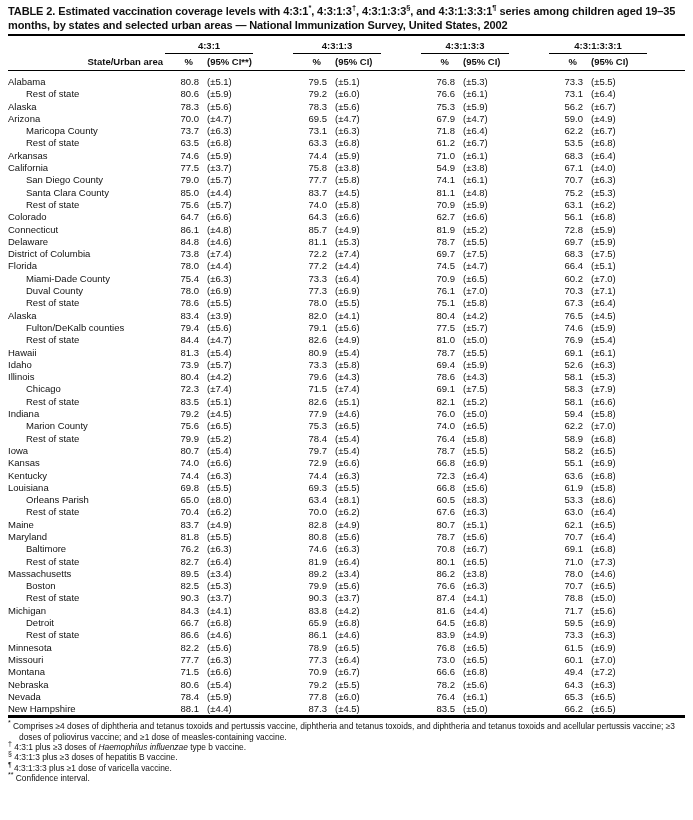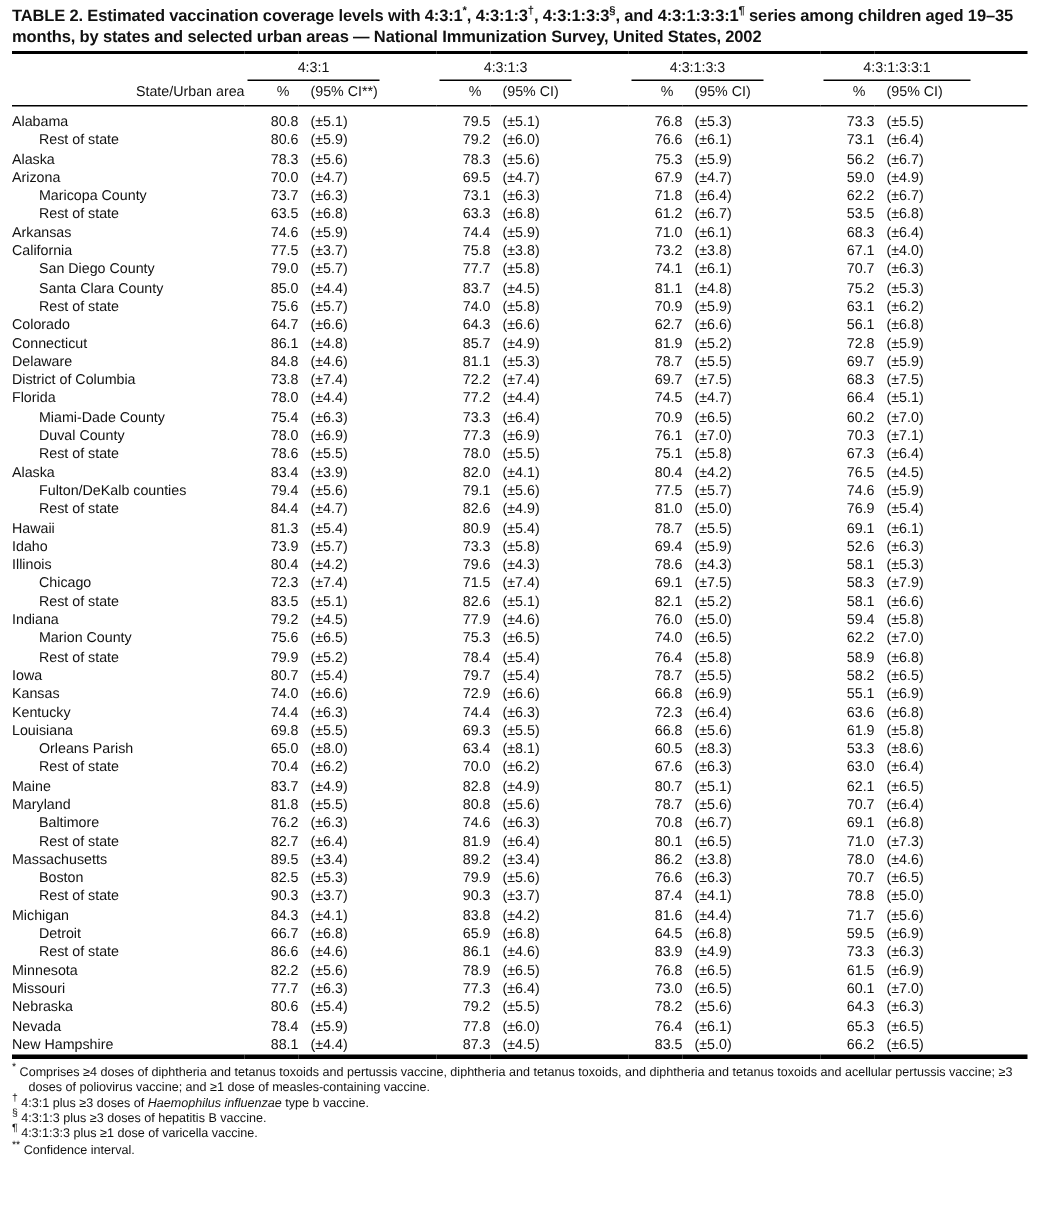--- a/index.html
+++ b/index.html
@@ -24,21 +24,21 @@
 
   table.cov {
     border-collapse: collapse;
     table-layout: fixed;
     width: 677px;
     margin-top: 2px;
     border-top: 2.5px solid #000;
     border-bottom: 3px solid #000;
   }
   thead th {
-    font-weight: normal;
+    font-weight: bold;
     font-size: 9.5px;
     line-height: 11px;
     padding: 0;
     white-space: nowrap;
   }
   .group-row th { padding-top: 4px; vertical-align: bottom; }
   .grp-line {
     border-bottom: 1.2px solid #000;
     margin: 0 38px 0 2px;
     text-align: center;
@@ -198,21 +198,21 @@
           <td class="ci">(±6.1)</td>
           <td class="pct">68.3</td>
           <td class="ci">(±6.4)</td>
         </tr>
         <tr>
           <td class="area">California</td>
           <td class="pct">77.5</td>
           <td class="ci">(±3.7)</td>
           <td class="pct">75.8</td>
           <td class="ci">(±3.8)</td>
-          <td class="pct">73.2</td>
+          <td class="pct">54.9</td>
           <td class="ci">(±3.8)</td>
           <td class="pct">67.1</td>
           <td class="ci">(±4.0)</td>
         </tr>
         <tr>
           <td class="area indent">San Diego County</td>
           <td class="pct">79.0</td>
           <td class="ci">(±5.7)</td>
           <td class="pct">77.7</td>
           <td class="ci">(±5.8)</td>
@@ -644,20 +644,31 @@
           <td class="pct">77.7</td>
           <td class="ci">(±6.3)</td>
           <td class="pct">77.3</td>
           <td class="ci">(±6.4)</td>
           <td class="pct">73.0</td>
           <td class="ci">(±6.5)</td>
           <td class="pct">60.1</td>
           <td class="ci">(±7.0)</td>
         </tr>
         <tr>
+          <td class="area">Montana</td>
+          <td class="pct">71.5</td>
+          <td class="ci">(±6.6)</td>
+          <td class="pct">70.9</td>
+          <td class="ci">(±6.7)</td>
+          <td class="pct">66.6</td>
+          <td class="ci">(±6.8)</td>
+          <td class="pct">49.4</td>
+          <td class="ci">(±7.2)</td>
+        </tr>
+        <tr>
           <td class="area">Nebraska</td>
           <td class="pct">80.6</td>
           <td class="ci">(±5.4)</td>
           <td class="pct">79.2</td>
           <td class="ci">(±5.5)</td>
           <td class="pct">78.2</td>
           <td class="ci">(±5.6)</td>
           <td class="pct">64.3</td>
           <td class="ci">(±6.3)</td>
         </tr>

